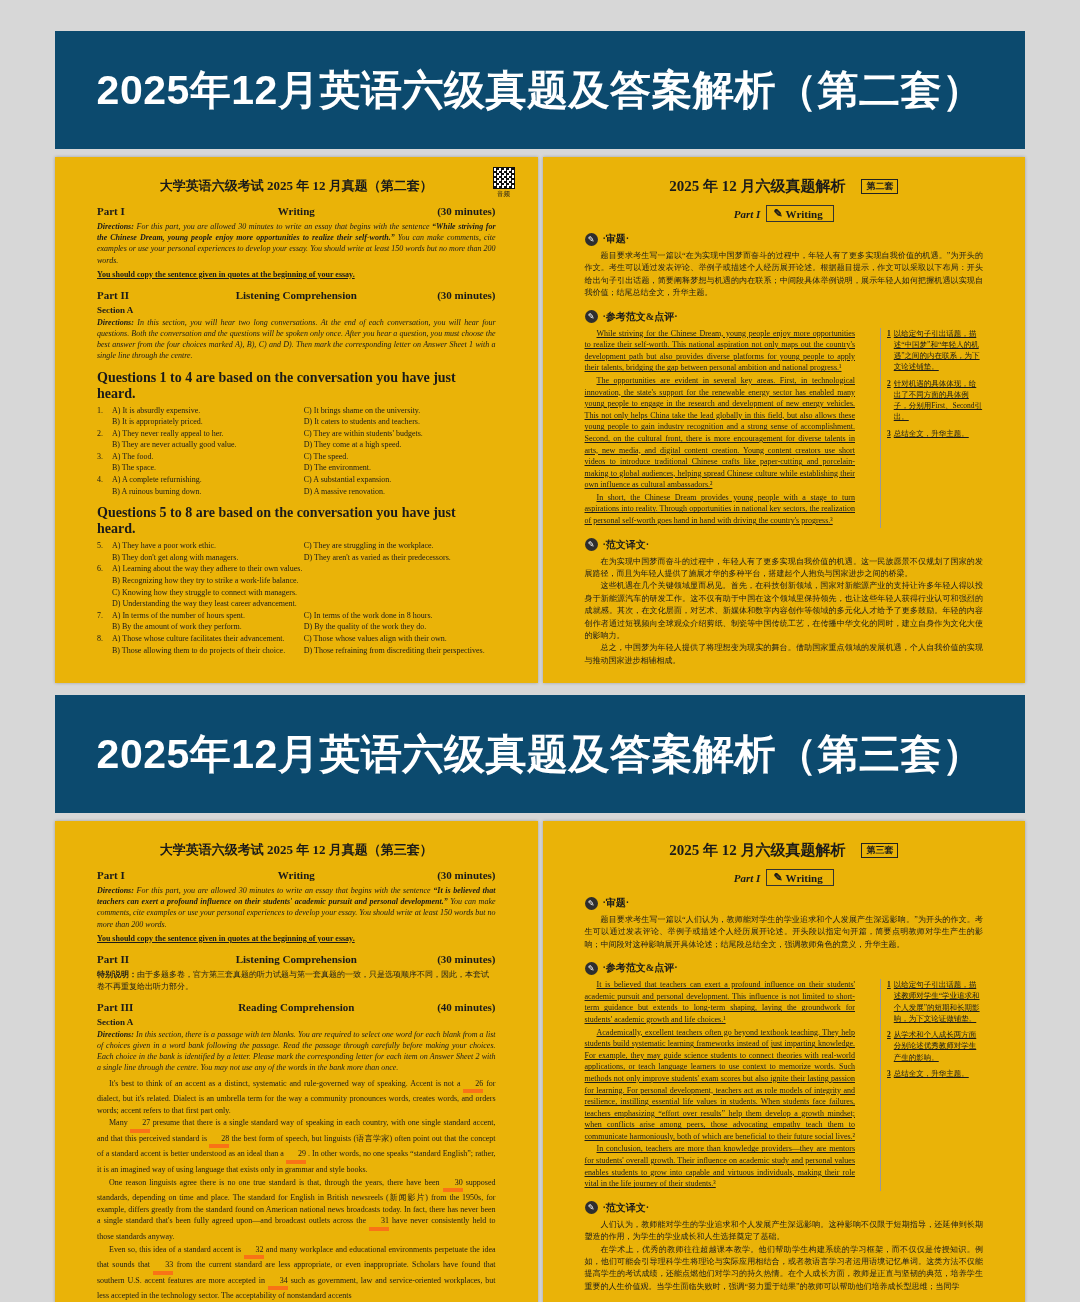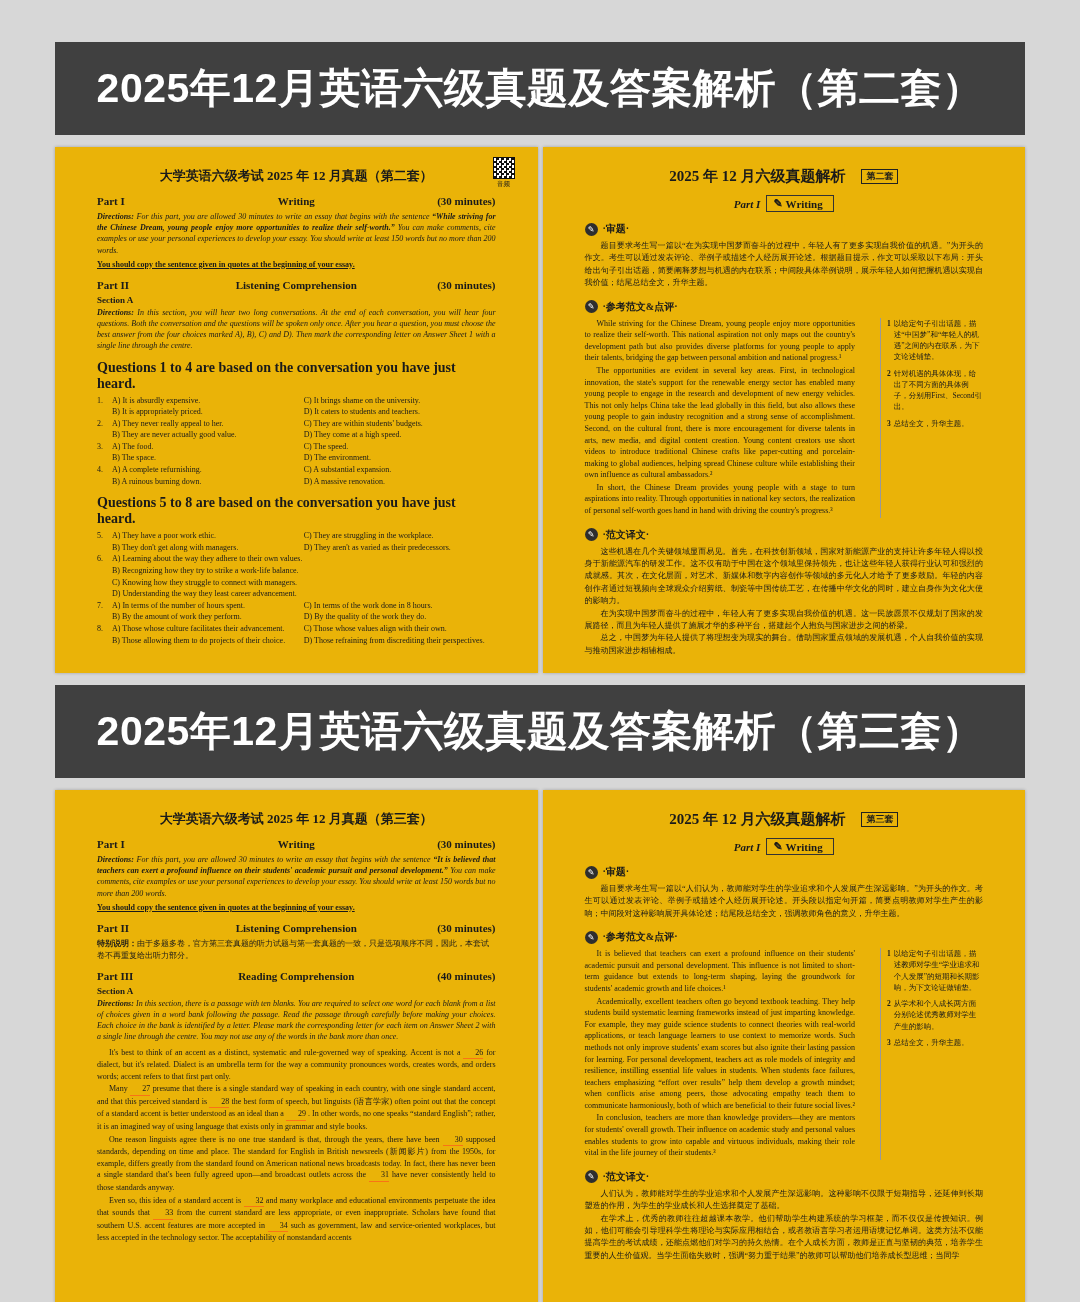--- a/index.html
+++ b/index.html
@@ -3,21 +3,21 @@
 <meta charset="utf-8">
 <style>
   html,body{margin:0;padding:0;}
   body{
     width:1080px;height:1302px;overflow:hidden;
     background:#d7d7d7;color:#1a1a1a;
     font-family:"Liberation Serif","DejaVu Serif",serif;
   }
   .canvas{width:1080px;height:1302px;box-sizing:border-box;padding-top:30px;overflow:hidden;}
   .banner{
-    margin:12px 55px;height:93px;background:#404040;color:#ffffff;
+    margin:1px 55px;height:118px;background:#0c4a6e;color:#ffffff;
     display:flex;align-items:center;justify-content:center;
     font-family:"Liberation Sans","DejaVu Sans",sans-serif;
     font-weight:700;font-size:41px;white-space:nowrap;letter-spacing:.5px;
   }
   .banner.second{margin-top:12px;}
   .page-row{display:flex;gap:5px;margin:8px 55px 0;}
   .page{
     flex:1 1 0;min-width:0;background:#eab308;box-sizing:border-box;
     box-shadow:0 0 3px rgba(0,0,0,.25);
     padding:20px 42px 12px;overflow:hidden;
@@ -41,33 +41,33 @@
   .directions{font-size:8px;line-height:1.4;text-align:justify;margin:2px 0;font-style:italic;}
   .directions b{font-weight:700;}
   .copy-note{font-size:8px;font-weight:700;text-decoration:underline;margin:4px 0 10px;}
   .section-label{font-weight:700;font-size:9px;margin:3px 0 1px;}
   .q-header{font-weight:700;font-size:14px;margin:8px 0 3px;}
   .q-row{display:flex;font-size:8px;line-height:1.45;}
   .q-num{flex:0 0 15px;}
   .q-cell{flex:1 1 0;padding-right:4px;}
   .special-note{font-size:8px;line-height:1.5;margin:3px 0 8px;}
   .special-note b{font-weight:700;}
-  .blank{display:inline-block;min-width:16px;border-bottom:1px solid #f97316;}
+  .blank{display:inline-block;min-width:16px;border-bottom:4px solid #f97316;}
 
   
   .an-title{text-align:center;font-weight:700;font-size:15px;margin-bottom:9px;}
   .an-badge{display:inline-block;border:1.2px solid #222;font-size:9px;padding:0 4px;margin-left:16px;vertical-align:2px;font-weight:700;}
   .an-part{display:flex;justify-content:center;align-items:center;gap:6px;margin-bottom:10px;font-size:11px;font-weight:700;}
   .an-part .pl{font-style:italic;}
   .w-box{border:1.2px solid #333;padding:1px 10px 1px 6px;display:inline-flex;align-items:center;gap:3px;}
   .an-sec{display:flex;align-items:center;gap:5px;margin:10px 0 4px;}
   .an-icon{flex:0 0 13px;width:13px;height:13px;border-radius:50%;background:#2e2e2e;color:#fff;font-size:8px;line-height:13px;text-align:center;}
   .an-sec-label{font-weight:700;font-size:10px;}
   .cn-para{font-size:8px;line-height:1.55;text-align:justify;text-indent:2em;}
-  .essay-wrap{display:flex;gap:25px;}
+  .essay-wrap{display:flex;gap:25px;text-decoration:underline;}
   .essay{flex:1 1 0;min-width:0;}
   .en-para{font-size:8px;line-height:1.45;text-align:justify;text-indent:1.5em;margin-bottom:1px;}
   .notes{flex:0 0 96px;border-left:1px solid #999;padding-left:6px;}
   .note{display:flex;font-size:7.5px;line-height:1.5;margin-bottom:5px;}
   .note-num{font-weight:700;margin-right:3px;}
 </style>
 </head>
 <body>
 
 <div class="canvas">
@@ -242,22 +242,22 @@
               <span class="note-text">总结全文，升华主题。</span>
             </div>
           </div>
       </div>
 
       <div class="an-sec">
         <span class="an-icon">✎</span>
         <span class="an-sec-label">·范文译文·</span>
       </div>
       <div>
+          <div class="cn-para">在为实现中国梦而奋斗的过程中，年轻人有了更多实现自我价值的机遇。这一民族愿景不仅规划了国家的发展路径，而且为年轻人提供了施展才华的多种平台，搭建起个人抱负与国家进步之间的桥梁。</div>
           <div class="cn-para">这些机遇在几个关键领域显而易见。首先，在科技创新领域，国家对新能源产业的支持让许多年轻人得以投身于新能源汽车的研发工作。这不仅有助于中国在这个领域里保持领先，也让这些年轻人获得行业认可和强烈的成就感。其次，在文化层面，对艺术、新媒体和数字内容创作等领域的多元化人才给予了更多鼓励。年轻的内容创作者通过短视频向全球观众介绍剪纸、制瓷等中国传统工艺，在传播中华文化的同时，建立自身作为文化大使的影响力。</div>
-          <div class="cn-para">在为实现中国梦而奋斗的过程中，年轻人有了更多实现自我价值的机遇。这一民族愿景不仅规划了国家的发展路径，而且为年轻人提供了施展才华的多种平台，搭建起个人抱负与国家进步之间的桥梁。</div>
           <div class="cn-para">总之，中国梦为年轻人提供了将理想变为现实的舞台。借助国家重点领域的发展机遇，个人自我价值的实现与推动国家进步相辅相成。</div>
         </div>
     </div>
   </div>
 
   <div class="banner second">
     <span>2025年12月英语六级真题及答案解析（第三套）</span>
   </div>
 
   <div class="page-row row-b">

